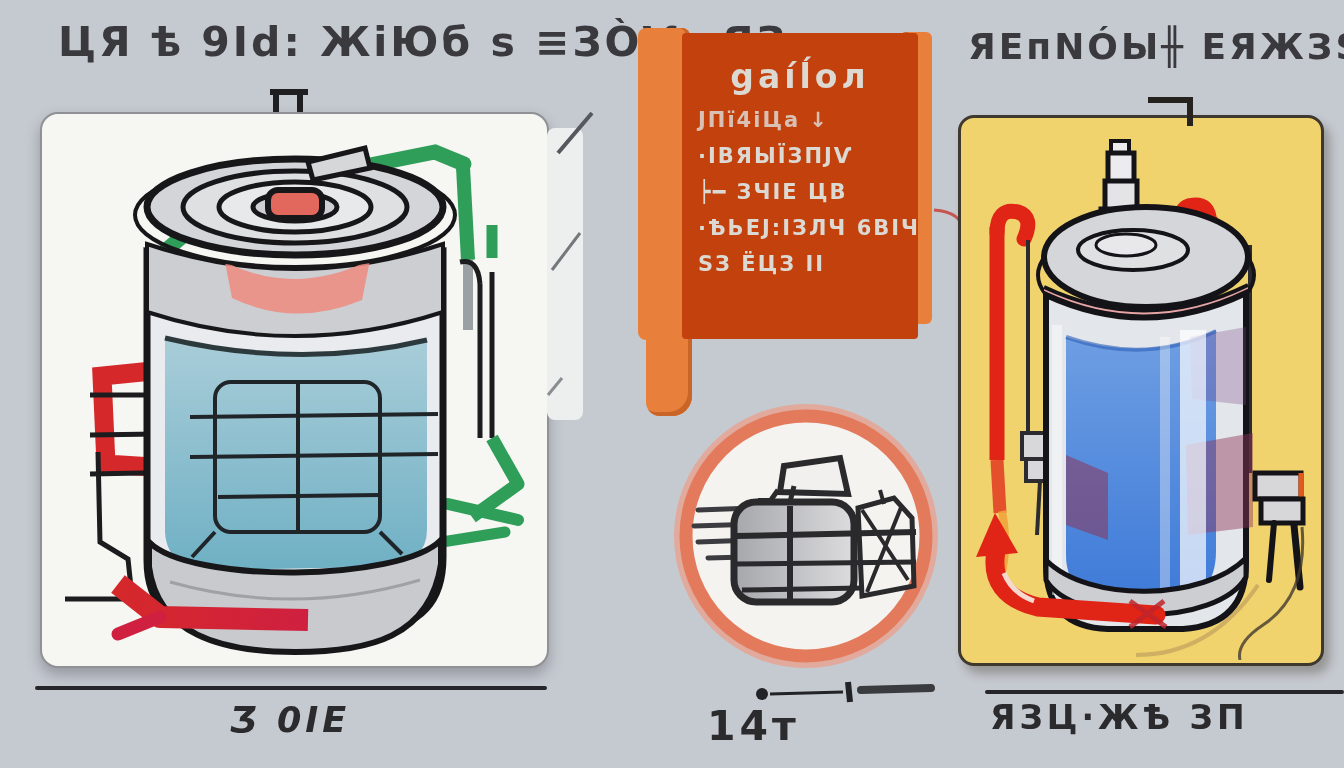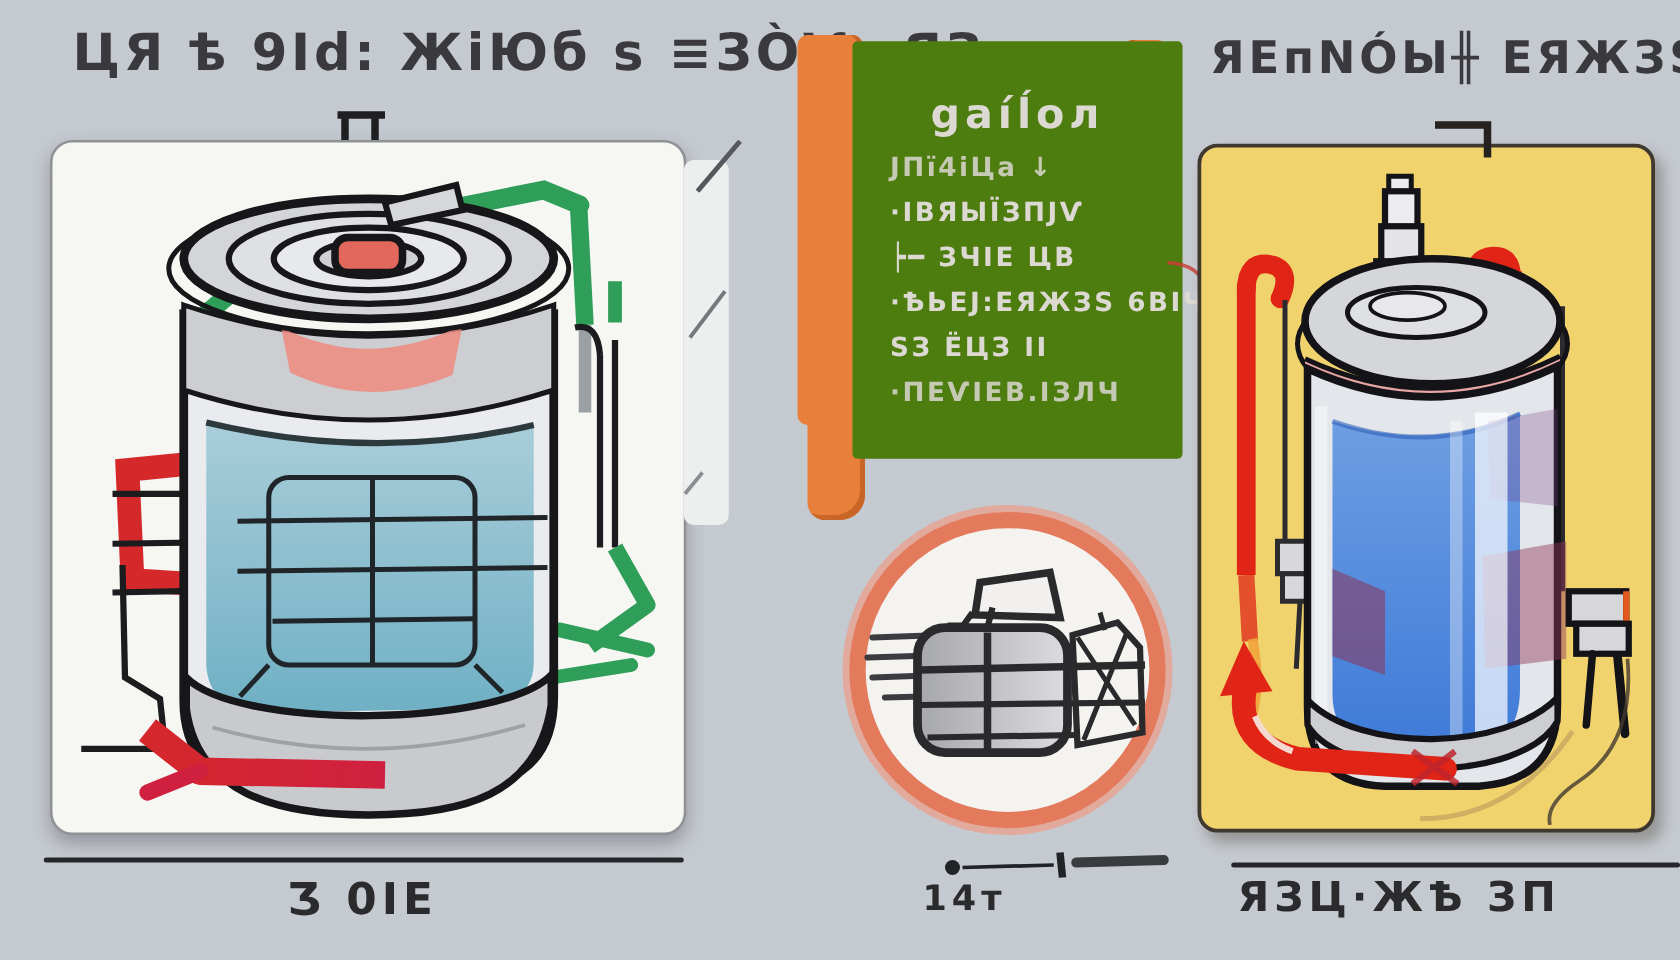--- a/index.html
+++ b/index.html
@@ -8,34 +8,34 @@
   .abs{position:absolute;}
   .heading{font-weight:bold;color:#3a3a3e;letter-spacing:3px;text-align:center;white-space:nowrap;}
   #heading-left{left:58px;top:18px;width:530px;font-size:41px;}
   #heading-right{left:968px;top:26px;width:360px;font-size:36px;}
   #left-card{left:40px;top:112px;width:505px;height:552px;background:#f6f6f3;border:2px solid #8f9195;
              border-radius:18px;box-shadow:0 7px 14px rgba(70,72,80,.38);}
   #divider-strip{left:547px;top:128px;width:36px;height:292px;background:#edeeee;border-radius:8px;}
   #spec-orange-left{left:638px;top:28px;width:52px;height:312px;background:#e8803c;border-radius:8px;box-shadow:inset -4px 0 0 #c96526;}
   #spec-orange-tab{left:646px;top:332px;width:46px;height:84px;background:#e8803c;border-radius:0 0 20px 14px;box-shadow:inset -4px -4px 0 #c96526;}
   #spec-orange-right{left:900px;top:32px;width:32px;height:292px;background:#e8803c;border-radius:6px;box-shadow:inset 4px 0 0 #c96526;}
-  #spec-panel{left:682px;top:33px;width:232px;height:302px;background:#4d7c0f;border-radius:4px;
-              color:#dcd8d2;display:flex;flex-direction:column;align-items:flex-start;padding:16px;}
+  #spec-panel{left:682px;top:33px;width:232px;height:302px;background:#c2410c;border-radius:4px;
+              color:#dcd8d2;display:flex;flex-direction:column;align-items:flex-start;padding:2px;}
   #spec-title{width:100%;text-align:center;font-size:33px;font-weight:bold;letter-spacing:4px;margin-top:22px;}
   .spec-line{font-size:21px;font-weight:bold;letter-spacing:2px;margin-left:14px;margin-top:12px;white-space:nowrap;}
   .spec-line.dim{opacity:.85;}
   #badge{left:672px;top:402px;width:268px;height:268px;}
   #right-card{left:958px;top:115px;width:360px;height:545px;background:#f1d36e;border:3px solid #3e382f;
               border-radius:16px;box-shadow:6px 8px 10px rgba(80,74,60,.4);}
   .rule{height:4px;background:#26262a;border-radius:2px;}
   #rule-left{left:35px;top:686px;width:512px;}
   #rule-right{left:985px;top:690px;width:359px;}
   .panel-label{font-weight:bold;color:#2b2b2e;letter-spacing:4px;white-space:nowrap;}
-  #label-left{left:180px;top:700px;width:220px;font-size:35px;text-align:center;}
-  #label-center{left:738px;top:702px;width:120px;font-size:28px;}
+  #label-left{left:180px;top:700px;width:220px;font-size:35px;text-align:center;font-style:italic;}
+  #label-center{left:707px;top:702px;width:120px;font-size:41px;}
   #label-right{left:990px;top:698px;width:260px;font-size:33px;text-align:left;}
   svg{display:block;}
 </style>
 </head>
 <body>
 
 <div id="stage">
 
   <div id="heading-left" class="abs heading">ЦЯ ѣ 9Id: ЖіЮб ѕ ≡ЗÒѴг ЯЗ</div>
   <div id="heading-right" class="abs heading">ЯЕпNÓЫ╫ ЕЯЖЗЅ</div>
@@ -122,23 +122,22 @@
   </svg>
 
   <div id="spec-orange-left" class="abs"></div>
   <div id="spec-orange-tab" class="abs"></div>
   <div id="spec-orange-right" class="abs"></div>
   <div id="spec-panel" class="abs">
     <div id="spec-title">gaíĺoл</div>
     <div class="spec-line dim">JПї4іЦа ↓</div>
     <div class="spec-line">·ІВЯЫЇЗПЈѴ</div>
     <div class="spec-line">┝━ ЗЧІЕ ЦВ</div>
-    <div class="spec-line">·ѢЬЕЈ:ЕЯЖЗЅ 6ВІЧ</div>
+    <div class="spec-line">·ѢЬЕЈ:ІЗЛЧ 6ВІЧ</div>
     <div class="spec-line">ЅЗ ЁЦЗ ІІ</div>
-    <div class="spec-line dim">·ПЕѴІЕВ.ІЗЛЧ</div>
   </div>
 
   <svg class="abs" style="left:928px;top:140px;" width="64" height="320">
     <path d="M6,70 Q34,72 36,92 L52,128 L52,250" stroke="#c64238" stroke-width="3" fill="none" opacity=".85"></path>
     <path d="M52,250 L54,300" stroke="#d8958f" stroke-width="3" fill="none" opacity=".6"></path>
   </svg>
 
   <svg id="badge" class="abs" viewBox="0 0 268 268">
     <defs>
       <linearGradient id="badgeTank" x1="0" y1="0" x2="1" y2="0">

